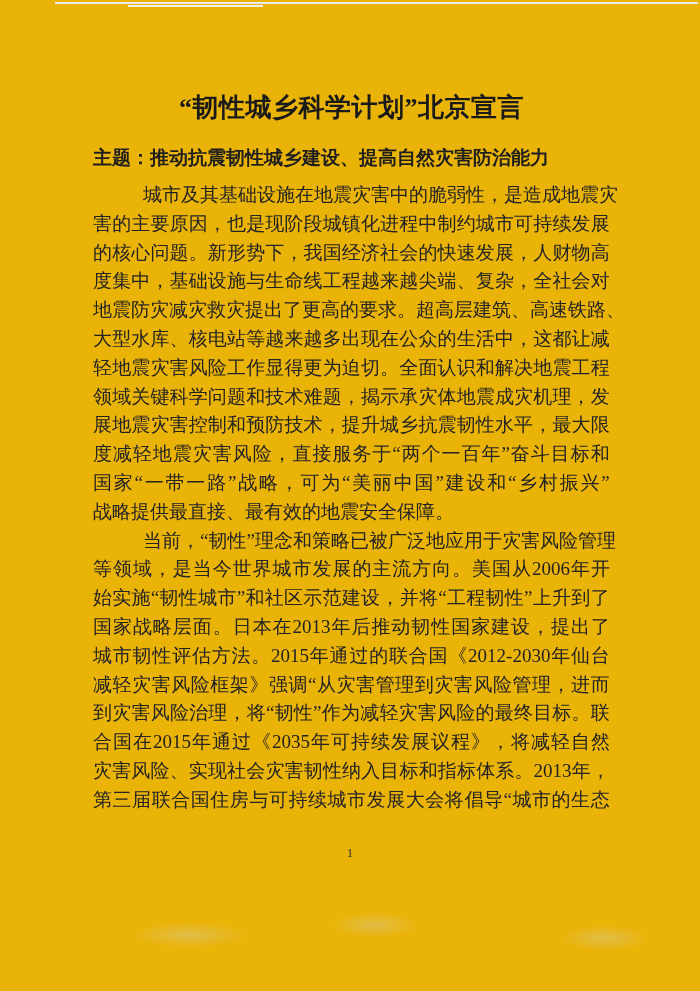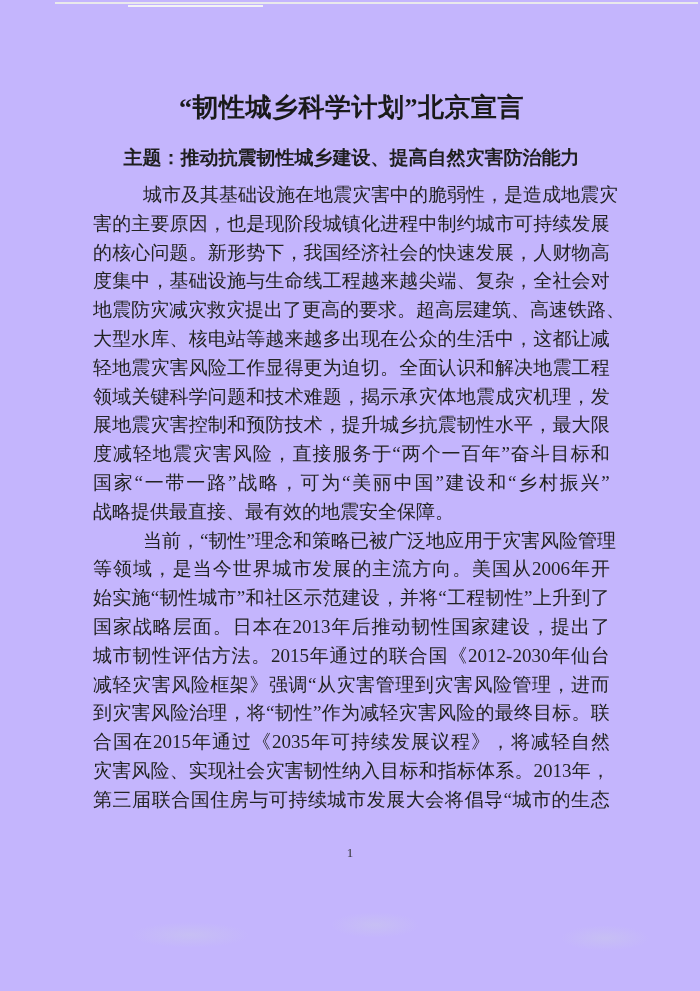--- a/index.html
+++ b/index.html
@@ -1,20 +1,20 @@
 <!DOCTYPE html>
 <html lang="zh"><head>
 <meta charset="utf-8">
 <style>
   html, body { margin: 0; padding: 0; background: #ffffff; }
   .page {
     position: relative;
     width: 700px;
     height: 991px;
-    background: #c4b5fd;
+    background: #eab308;
     overflow: hidden;
     font-family: "Liberation Serif", "DejaVu Serif", serif;
     color: #222222;
   }
   
   .scan-edge-top {
     position: absolute;
     top: 2px; left: 55px; right: 2px; height: 2px;
     background: #e9e9eb;
   }
@@ -45,21 +45,21 @@
     text-align: center;
     color: #1a1a1a;
     letter-spacing: 0.5px;
     white-space: nowrap;
   }
   .doc-subtitle {
     margin-top: 21px;
     font-size: 19px;
     line-height: 26px;
     font-weight: bold;
-    text-align: center;
+    text-align: left;
     color: #1e1e1e;
     white-space: nowrap;
   }
   .doc-body {
     margin-top: 10px;
     font-size: 19px;
     color: #232323;
   }
   .para-line {
     display: flex;

